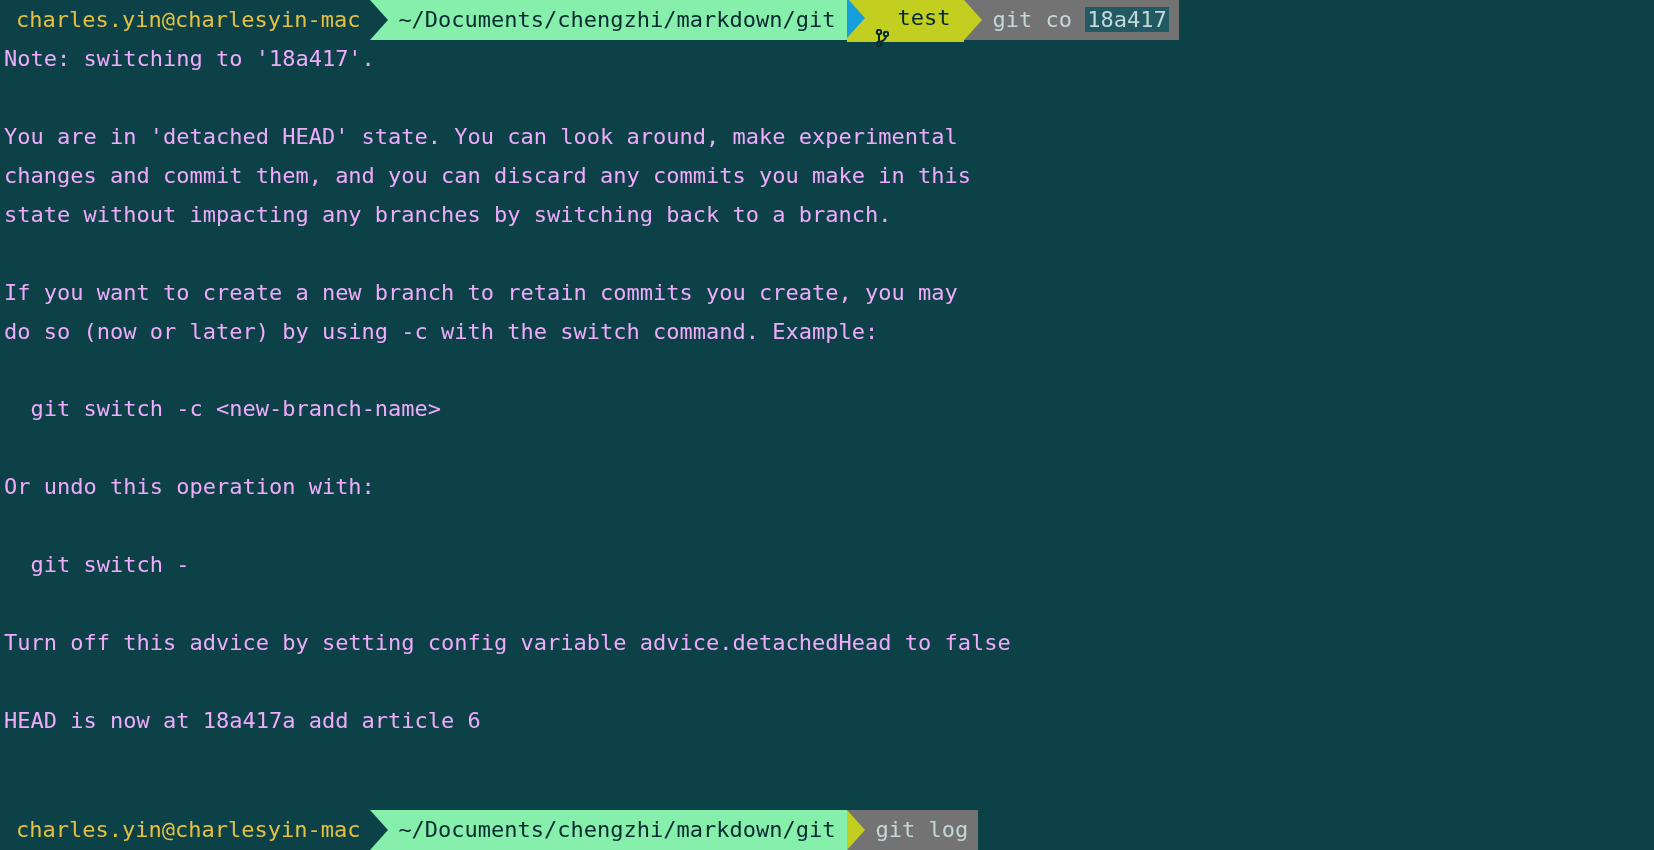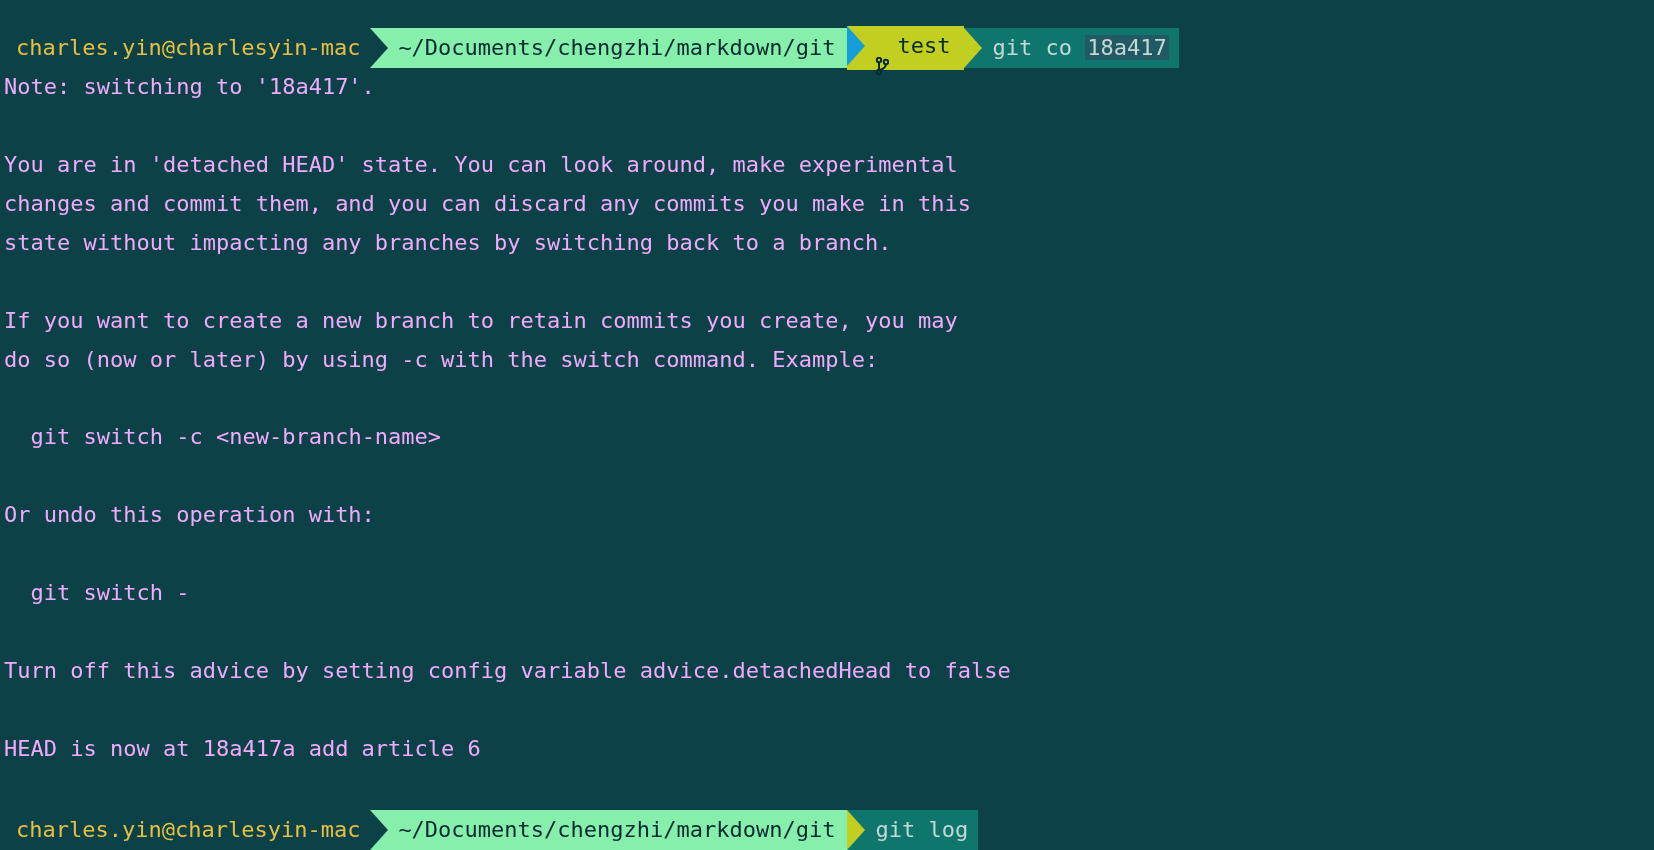--- a/index.html
+++ b/index.html
@@ -13,21 +13,20 @@
       font-size: 22px;
       width: 1654px;
       height: 850px;
       overflow: hidden;
       color: #c5d8d8;
       line-height: 1.75;
     }
     .terminal {
       padding: 0;
       width: 100%;
-      margin-top: 28px;
     }
     .prompt-line {
       display: flex;
       align-items: center;
       height: 40px;
       line-height: 40px;
       white-space: nowrap;
     }
     .seg-user {
       background-color: #0d4148;
@@ -44,21 +43,21 @@
     .seg-branch {
       background-color: #c2cf20;
       color: #052b30;
       padding: 0 14px 4px 28px;
       position: relative;
       display: flex;
       align-items: flex-end;
       gap: 8px;
     }
     .seg-cmd {
-      background-color: #0f766e;
+      background-color: #737373;
       color: #c5d8d8;
       padding: 0 10px 0 28px;
       position: relative;
     }
     .arrow-bg-to-path::before {
       content: '';
       position: absolute;
       left: 0;
       top: 0;
       border-top: 20px solid transparent;

